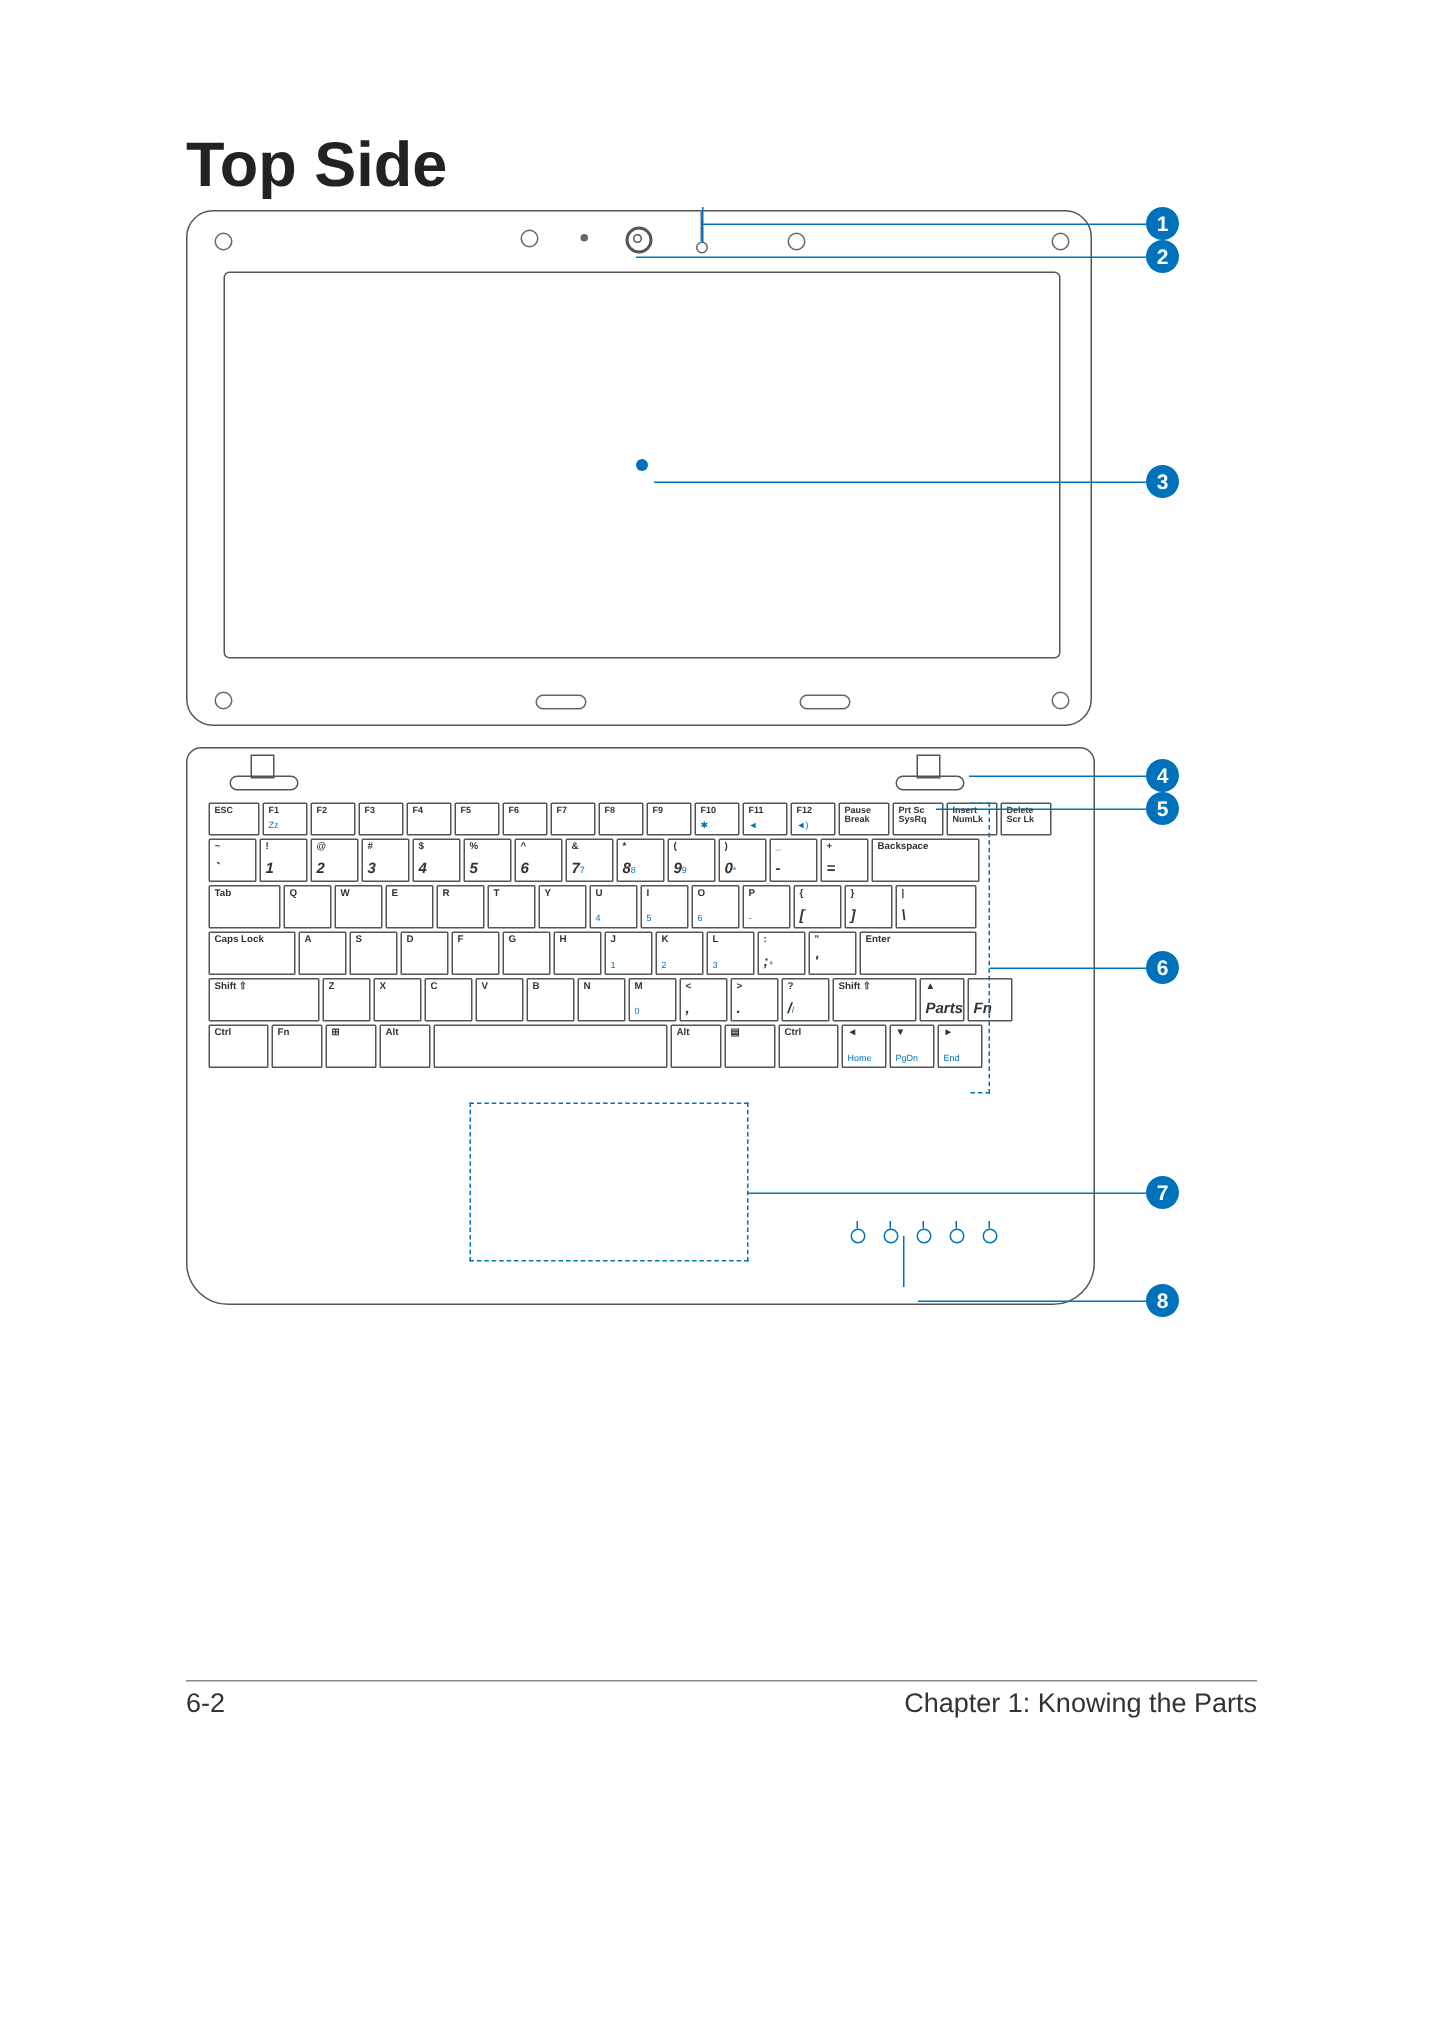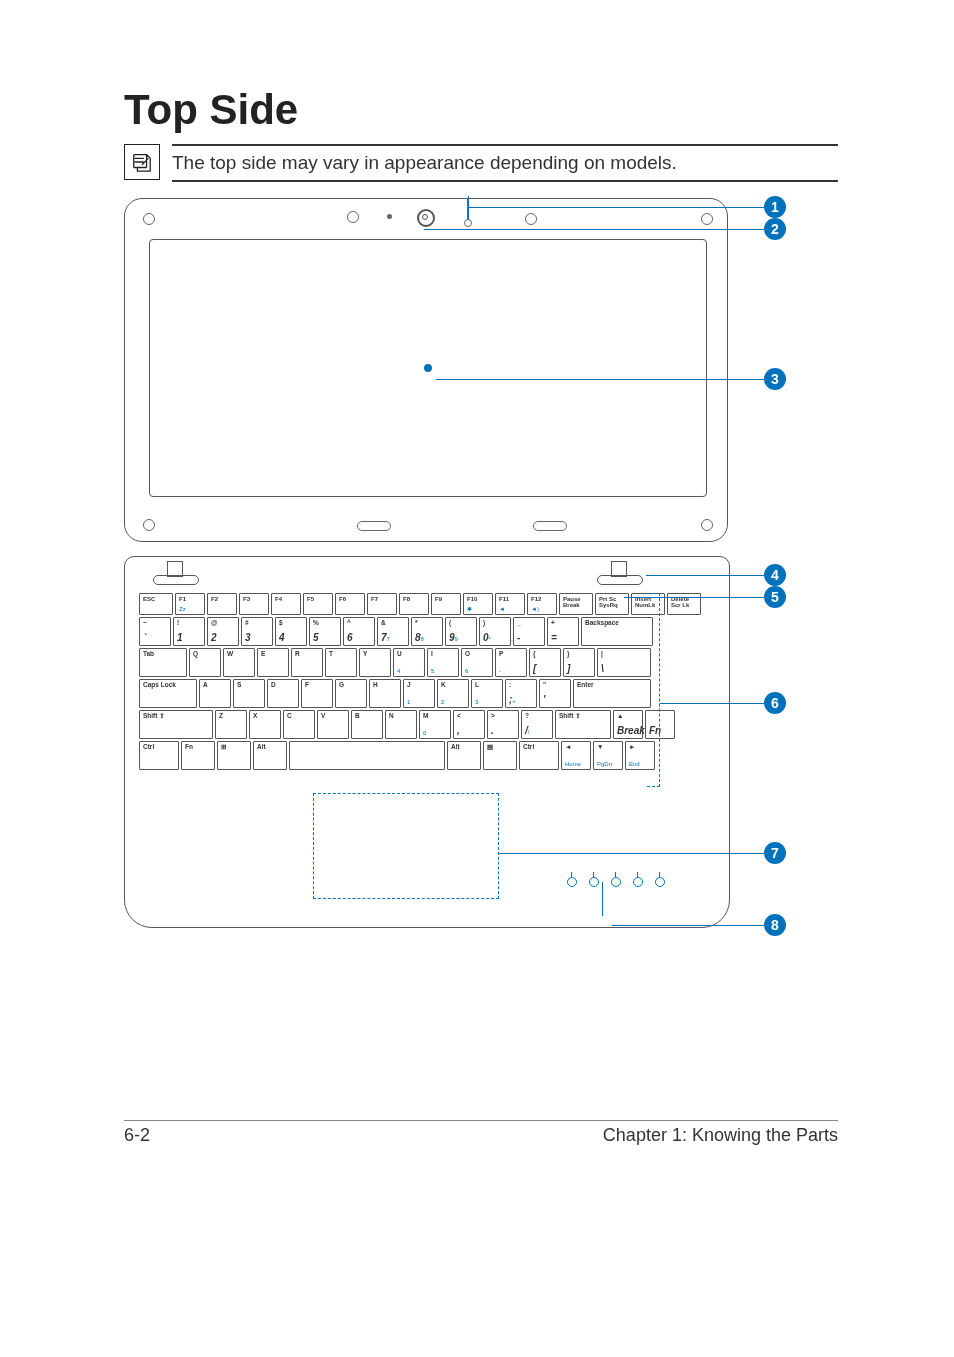--- a/index.html
+++ b/index.html
@@ -60,28 +60,20 @@
   .vline{width:1px;background:#0072bc}
   
   .footer{position:absolute;left:124px;right:116px;bottom:64px;border-top:1px solid #888;padding-top:4px;display:flex;justify-content:space-between;font-size:18px;color:#333}
 </style>
 </head>
 <body>
 
 <div class="page">
   <h1>Top Side</h1>
 
-  <div class="note">
-    <div class="note-icon">
-      <svg viewBox="0 0 24 24">
-          <path d="M3 4 L17 4 L17 18 M3 4 L3 18 M3 18 L17 18 M17 4 L21 8 L21 22 L7 22 L7 18 M4 8 L14 8 M4 12 L14 12 M12 15 L19 8" fill="none" stroke="#222" stroke-width="1.4"></path>
-        </svg>
-    </div>
-    <div class="note-text-wrap"><span class="note-text">The top side may vary in appearance depending on models.</span></div>
-  </div>
 
   <div class="diagram-zone">
 
     <div class="lid">
       <div class="lid-circ c1"></div>
       <div class="lid-circ c2"></div>
       <div class="lid-circ c3"></div>
       <div class="lid-circ c4"></div>
       <div class="lid-mic-line"></div>
       <div class="lid-mic-dot"></div>
@@ -391,21 +383,21 @@
             <div class="key" style="width: 32px;">
               <div style="font-weight: 600;">?</div>
               <div><span class="big">/</span><span class="bl">/</span></div>
             </div>
             <div class="key" style="width: 56px;">
               <div style="font-weight: 600;">Shift ⇧</div>
               <div></div>
             </div>
             <div class="key" style="width: 30px;">
               <div style="font-weight: 600;">▲</div>
-              <div><span class="big">Break</span></div>
+              <div><span class="big">Parts</span></div>
             </div>
             <div class="key" style="width: 30px;">
               <div style="font-weight: 600;"></div>
               <div><span class="big">Fn</span></div>
             </div>
           </div>
           <div class="krow">
             <div class="key" style="width: 40px;">
               <div style="font-weight: 600;">Ctrl</div>
               <div></div>

